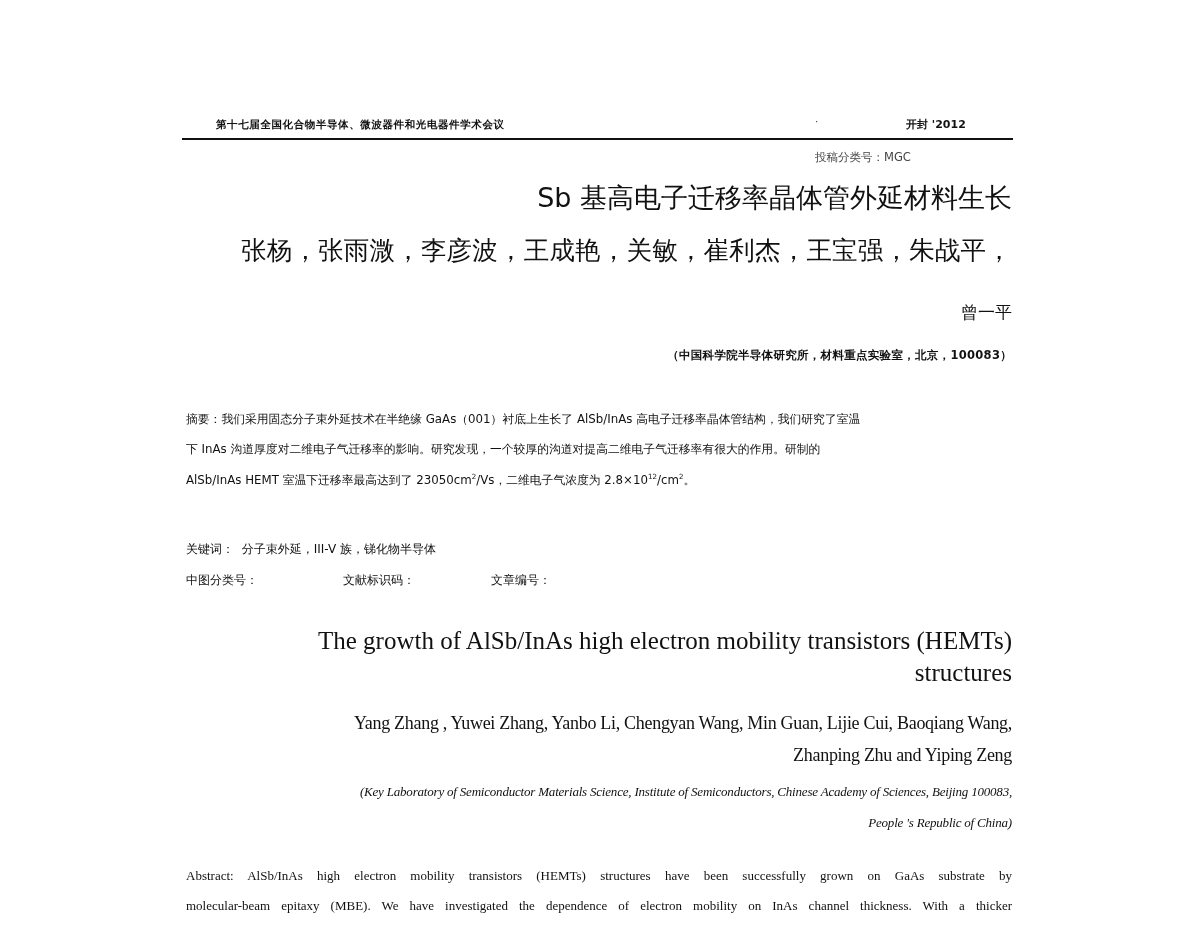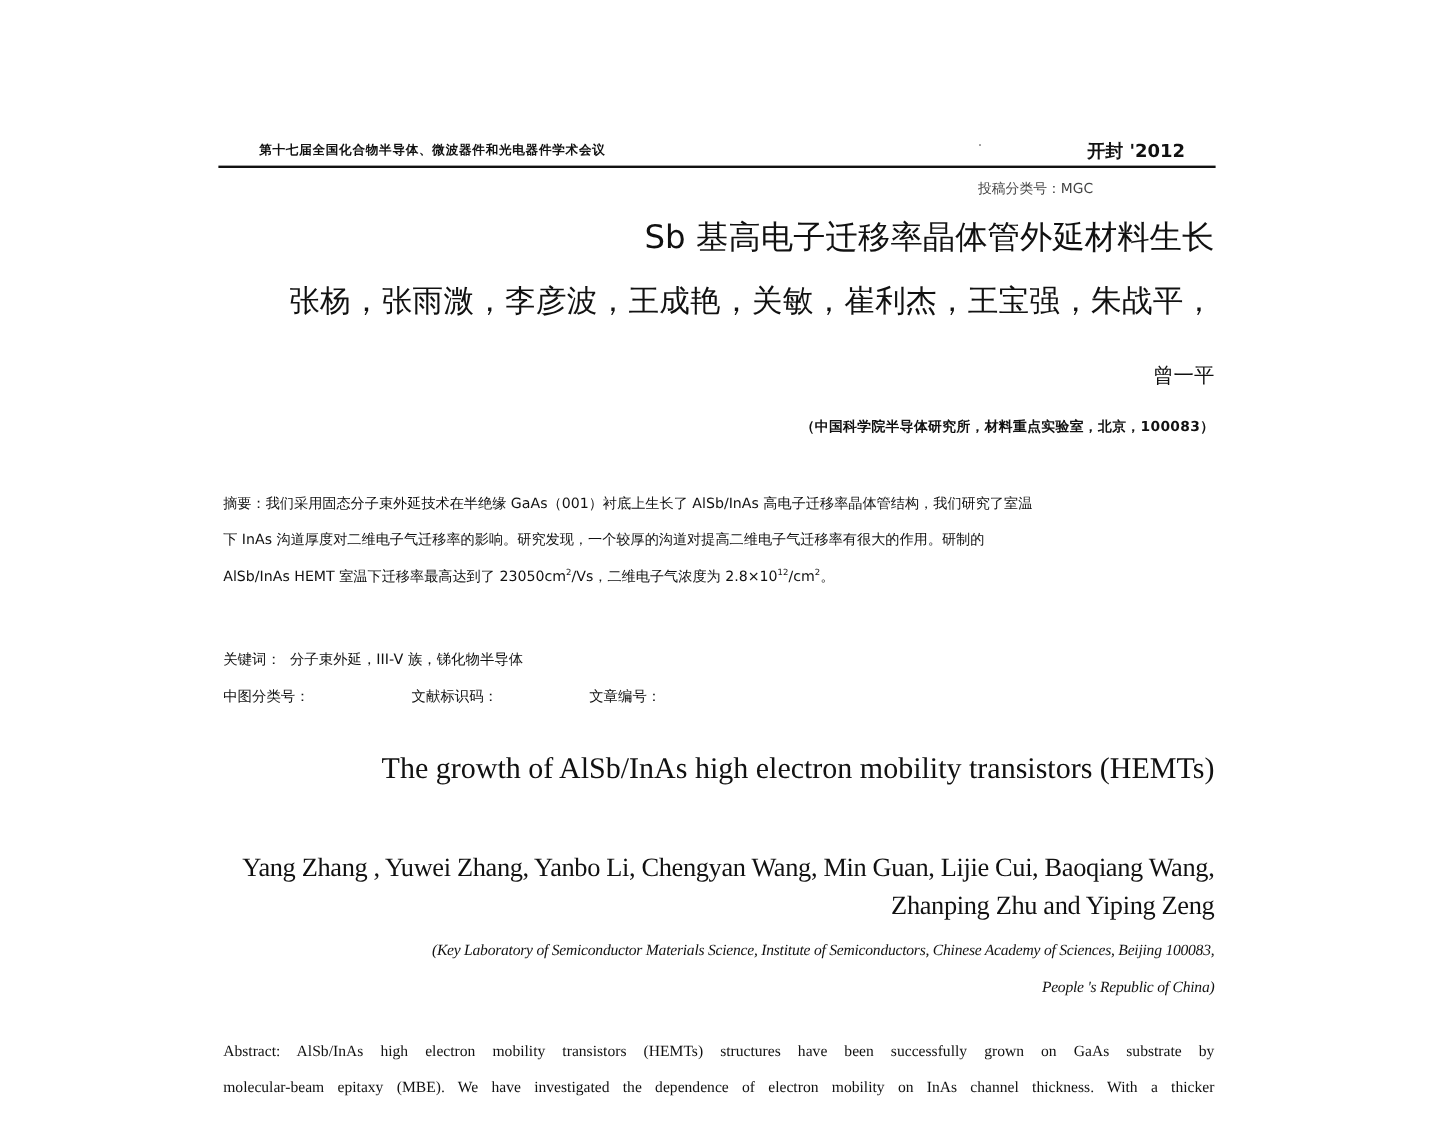--- a/index.html
+++ b/index.html
@@ -6,36 +6,36 @@
   body {
     width: 1200px; height: 936px; overflow: hidden;
     background: #ffffff; color: #111;
     position: relative;
     font-family: "Liberation Serif", "DejaVu Serif", serif;
   }
   .abs { position: absolute; white-space: nowrap; }
   .center { left: 182px; width: 830px; text-align: right; }
   .cn { font-family: "DejaVu Sans", "Liberation Sans", sans-serif; }
   .header-left { left: 216px; top: 118px; font-size: 10.5px; font-weight: bold; letter-spacing: 0.6px; }
-  .header-right { left: 906px; top: 117px; font-size: 15px; font-weight: bold; }
+  .header-right { left: 906px; top: 117px; font-size: 11px; font-weight: bold; }
   .header-dot { left: 815px; top: 116px; font-size: 10px; }
   .header-rule { left: 182px; top: 138px; width: 831px; height: 2px; background: #111; }
   .submission { left: 815px; top: 150px; font-size: 11.5px; color: #444; }
   .cn-title { top: 180px; font-size: 27px; font-weight: normal; }
   .cn-authors { top: 233px; font-size: 25.5px; letter-spacing: 0.2px; }
   .cn-authors2 { top: 301px; font-size: 17px; }
   .cn-affil { top: 348px; font-size: 11.5px; font-weight: bold; letter-spacing: 0.3px; }
   .cn-abstract { left: 186px; width: 830px; font-size: 11.8px; }
   .cn-abstract .line { position: absolute; left: 0; white-space: nowrap; }
   .bold { font-weight: normal; }
   .kw { left: 186px; top: 541px; font-size: 12px; }
   .cls { left: 186px; top: 572px; font-size: 12px; }
   .cls span { display: inline-block; font-family: Liberation Mono, monospace; }
   .en-title { top: 625px; font-size: 25px; line-height: 32px; }
-  .en-authors { top: 707px; font-size: 22px; line-height: 32px; letter-spacing: -0.3px; }
+  .en-authors { top: 707px; font-size: 18px; line-height: 32px; letter-spacing: -0.3px; }
   .en-affil { top: 776px; font-size: 13px; line-height: 31px; font-style: italic; letter-spacing: -0.2px; }
   .en-abstract { left: 186px; width: 826px; font-size: 13px; }
   .en-abstract .line { position: absolute; left: 0; width: 826px; text-align: justify; text-align-last: justify; white-space: nowrap; }
   sup { font-size: 0.6em; line-height: 0; }
 </style>
 </head>
 <body>
 
 <div class="abs cn header-left">第十七届全国化合物半导体、微波器件和光电器件学术会议</div>
 <div class="abs header-dot">·</div>
@@ -61,20 +61,21 @@
 <div class="abs cn kw">
   <span class="bold">关键词：</span>&nbsp;&nbsp;<span>分子束外延，III-V 族，锑化物半导体</span>
 </div>
 
 <div class="abs cn cls">
   <span style="width:157px;">中图分类号：</span><span style="width:148px;">文献标识码：</span><span>文章编号：</span>
 </div>
 
 <div class="abs center en-title">
   <div>The growth of AlSb/InAs high electron mobility transistors (HEMTs)</div>
+  <div>structures</div>
 </div>
 
 <div class="abs center en-authors">
   <div>Yang Zhang , Yuwei Zhang, Yanbo Li, Chengyan Wang, Min Guan, Lijie Cui, Baoqiang Wang,</div>
   <div>Zhanping Zhu and Yiping Zeng</div>
 </div>
 
 <div class="abs center en-affil">
   <div>(Key Laboratory of Semiconductor Materials Science, Institute of Semiconductors, Chinese Academy of Sciences, Beijing 100083,</div>
   <div>People 's Republic of China)</div>

